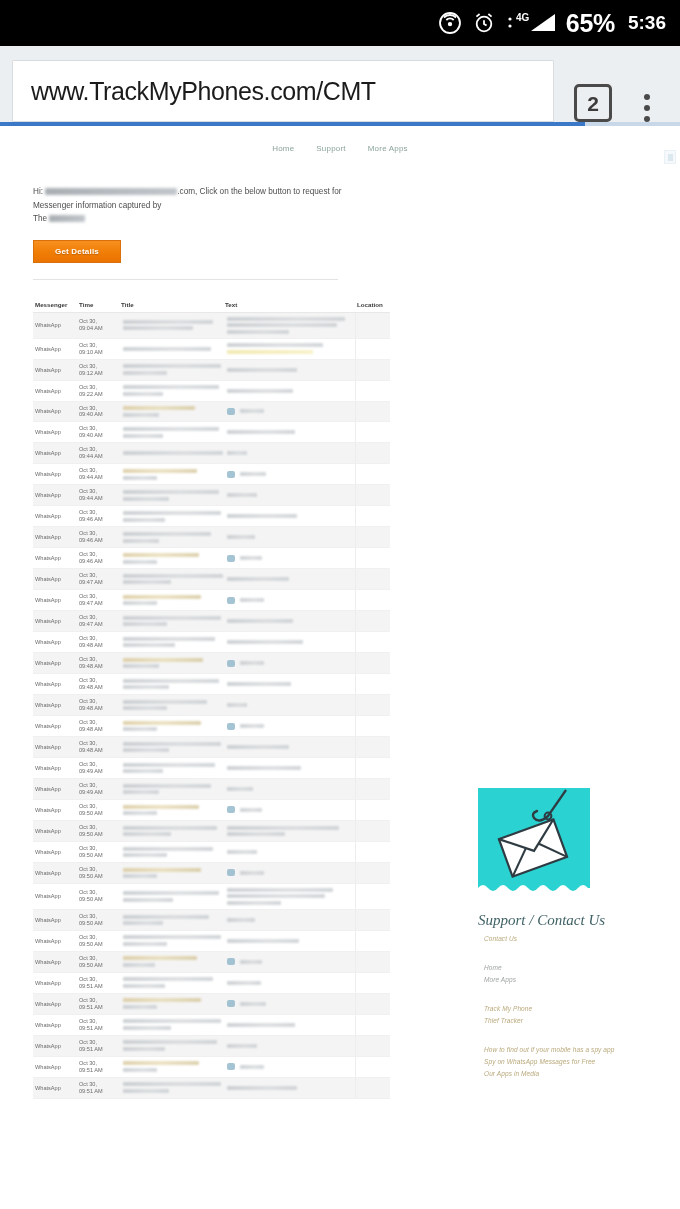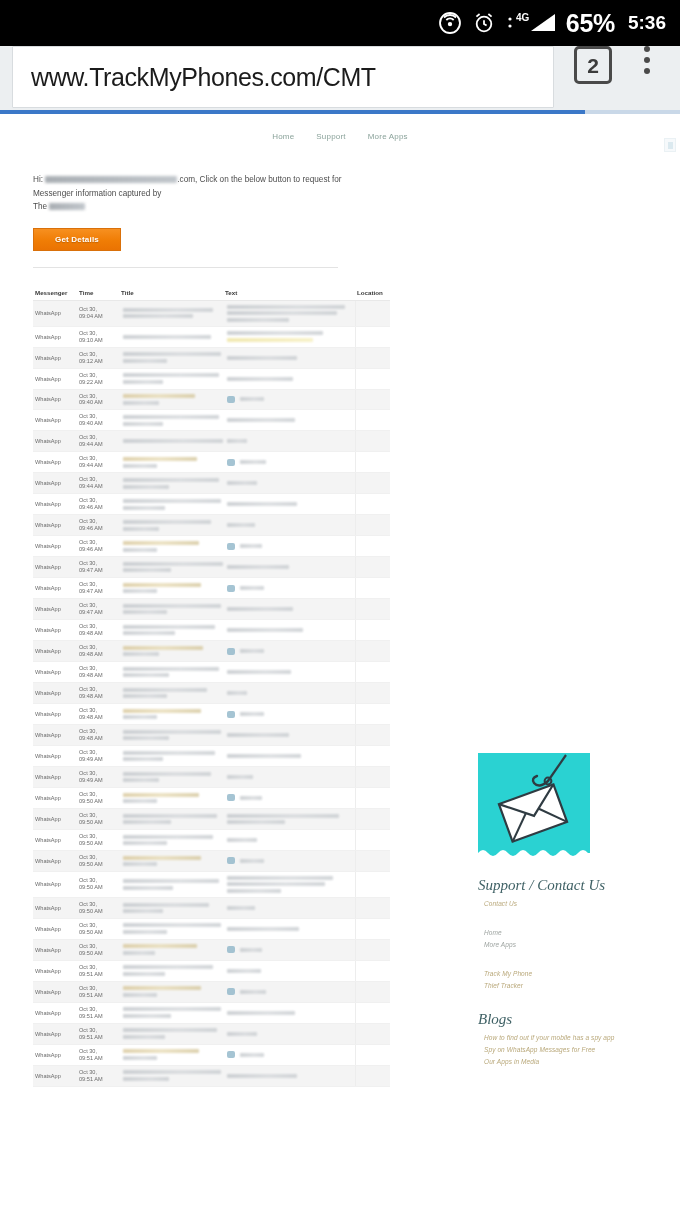--- a/index.html
+++ b/index.html
@@ -15,21 +15,21 @@
   .statusbar {
     height: 46px; background: #000; display: flex; align-items: center;
     justify-content: flex-end; padding-right: 14px; gap: 9px;
   }
   .statusbar .sb-icon { display:flex; align-items:center; }
   .sb-text { color:#fff; font-size: 25px; font-weight: 700; letter-spacing:-0.3px; }
   .sb-time { color:#fff; font-size: 19px; font-weight: 700; margin-left: 4px; }
 
   
   .browserbar {
-    height: 64px; background:#eceff1; display:flex; align-items:flex-start;
+    height: 76px; background:#eceff1; display:flex; align-items:flex-end;
     padding: 0 12px; gap: 0;
   }
   .urlbox {
     flex: 1 1 auto; height: 62px; background:#fff; border:1px solid #d8dcdf;
     display:flex; align-items:center; padding: 0 18px; margin-right: 6px;
     border-radius: 1px;
   }
   .urltext { font-size: 25px; color:#1b1b1b; letter-spacing:-0.4px; white-space:nowrap; }
   .tabcount {
     width: 38px; height: 38px; border: 3px solid #4a4a4a; border-radius: 5px;
@@ -1004,21 +1004,20 @@
           <div class="side-links gray">
             <a>Home</a>
             <a>More Apps</a>
           </div>
 
           <div class="side-links">
             <a>Track My Phone</a>
             <a>Thief Tracker</a>
           </div>
 
-          <h3 class="side-title">Blogs</h3>
           <div class="side-links">
             <a>How to find out if your mobile has a spy app</a>
             <a>Spy on WhatsApp Messages for Free</a>
             <a>Our Apps in Media</a>
           </div>
 
         </div>
       </div>
     </div>
   </div>

